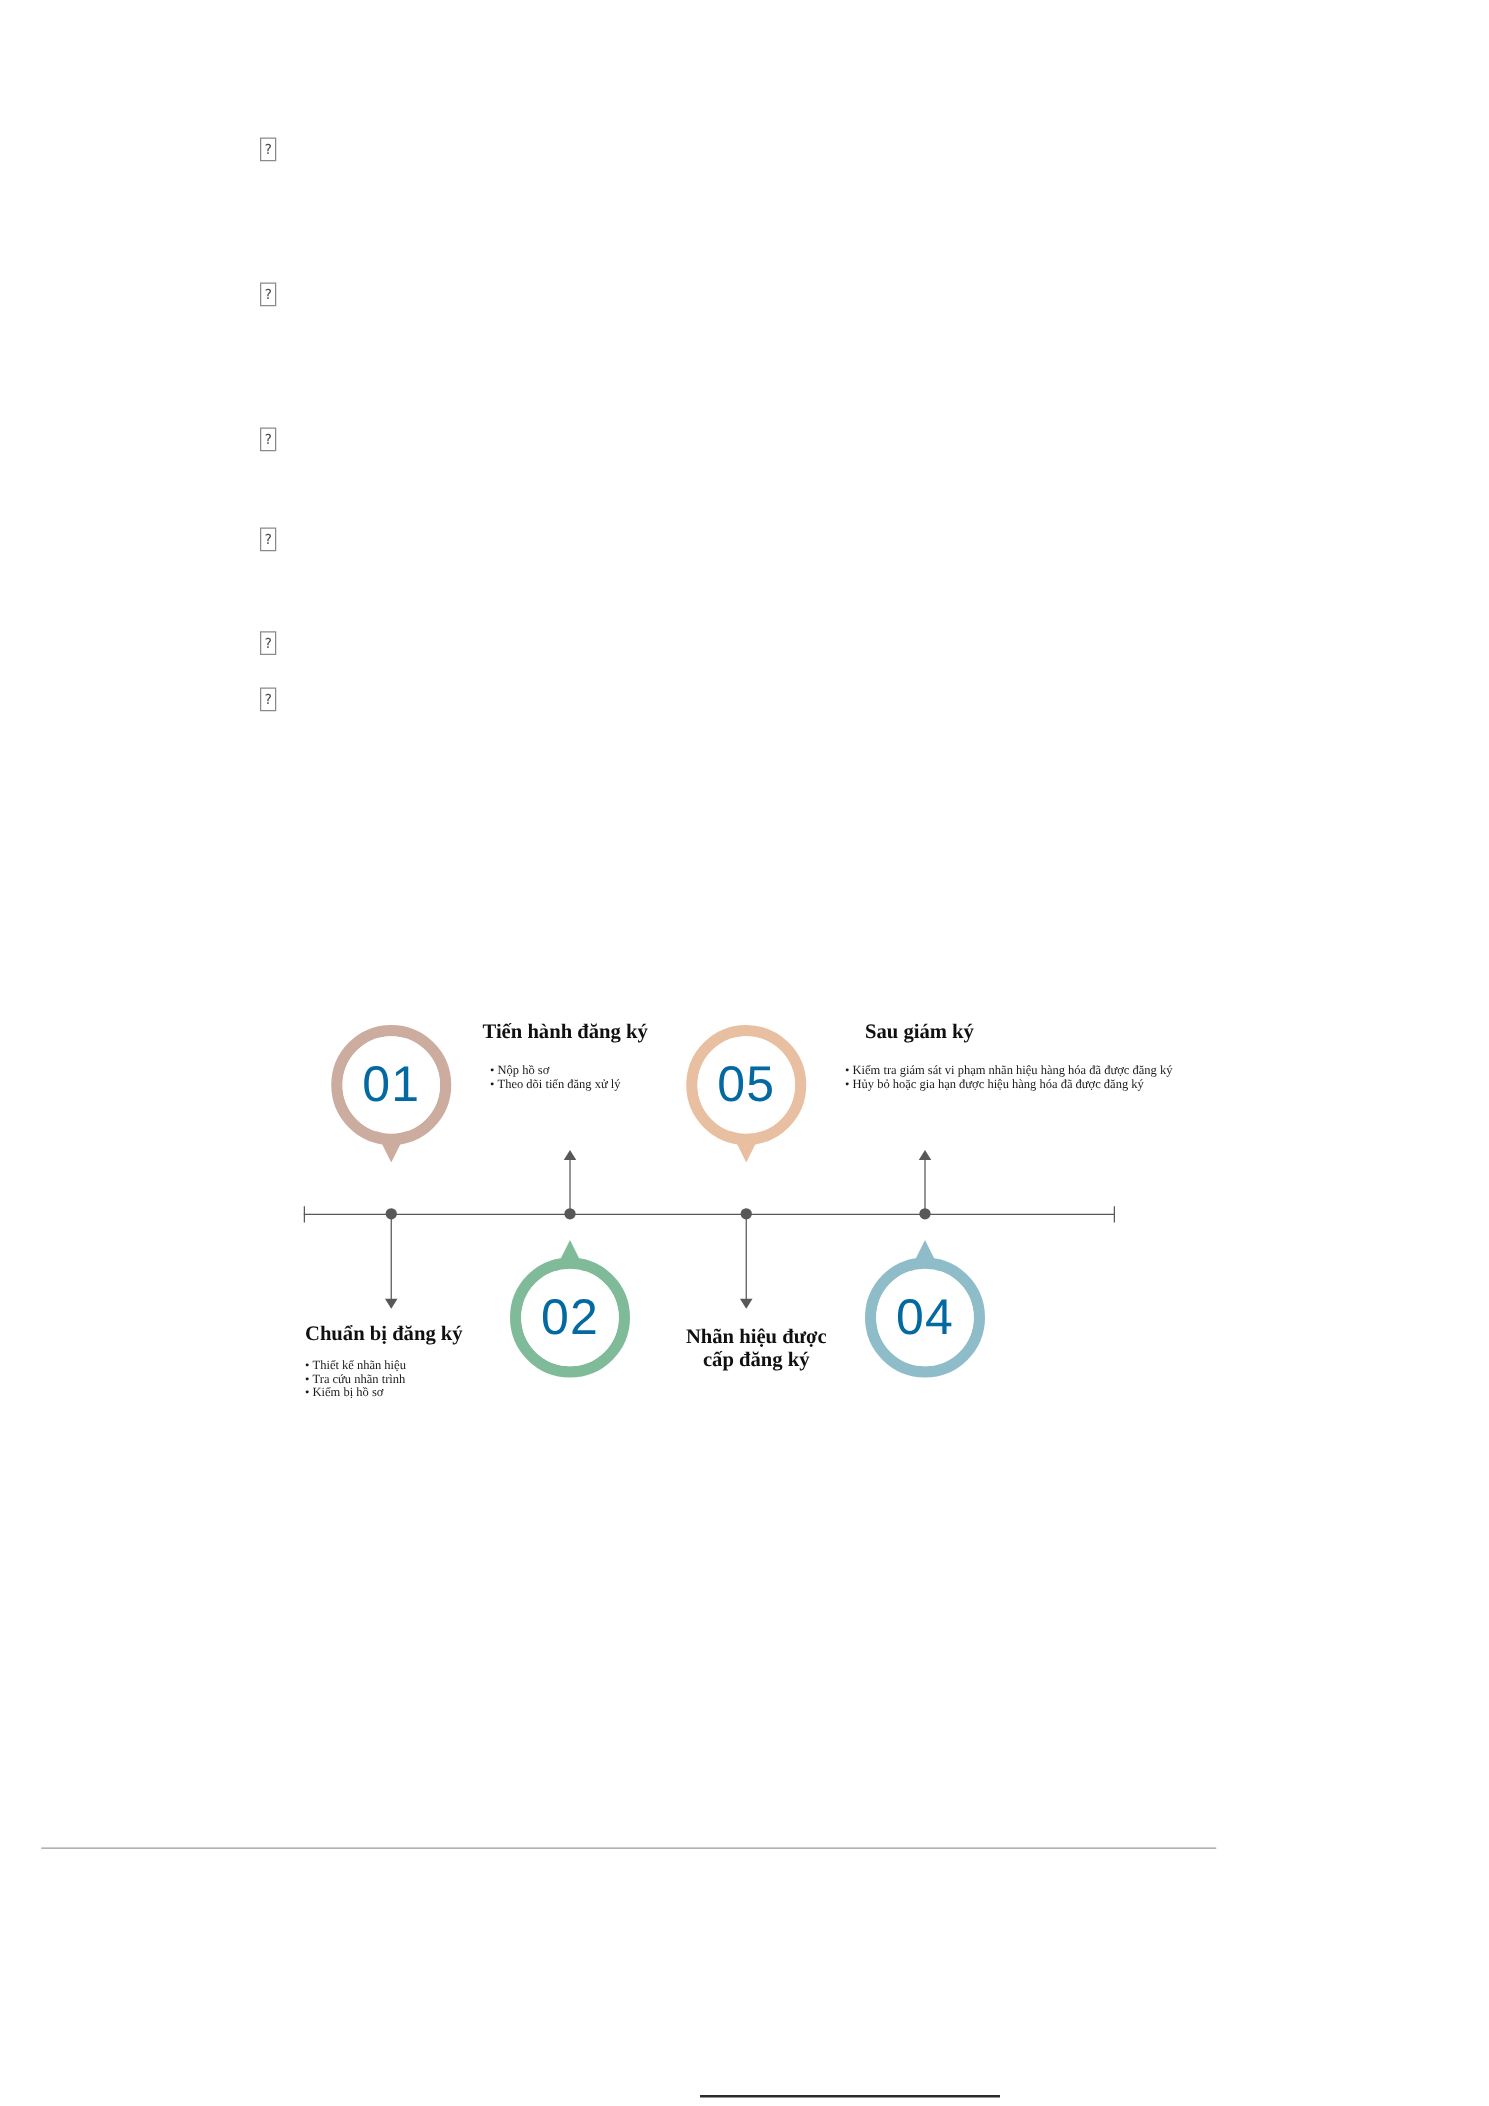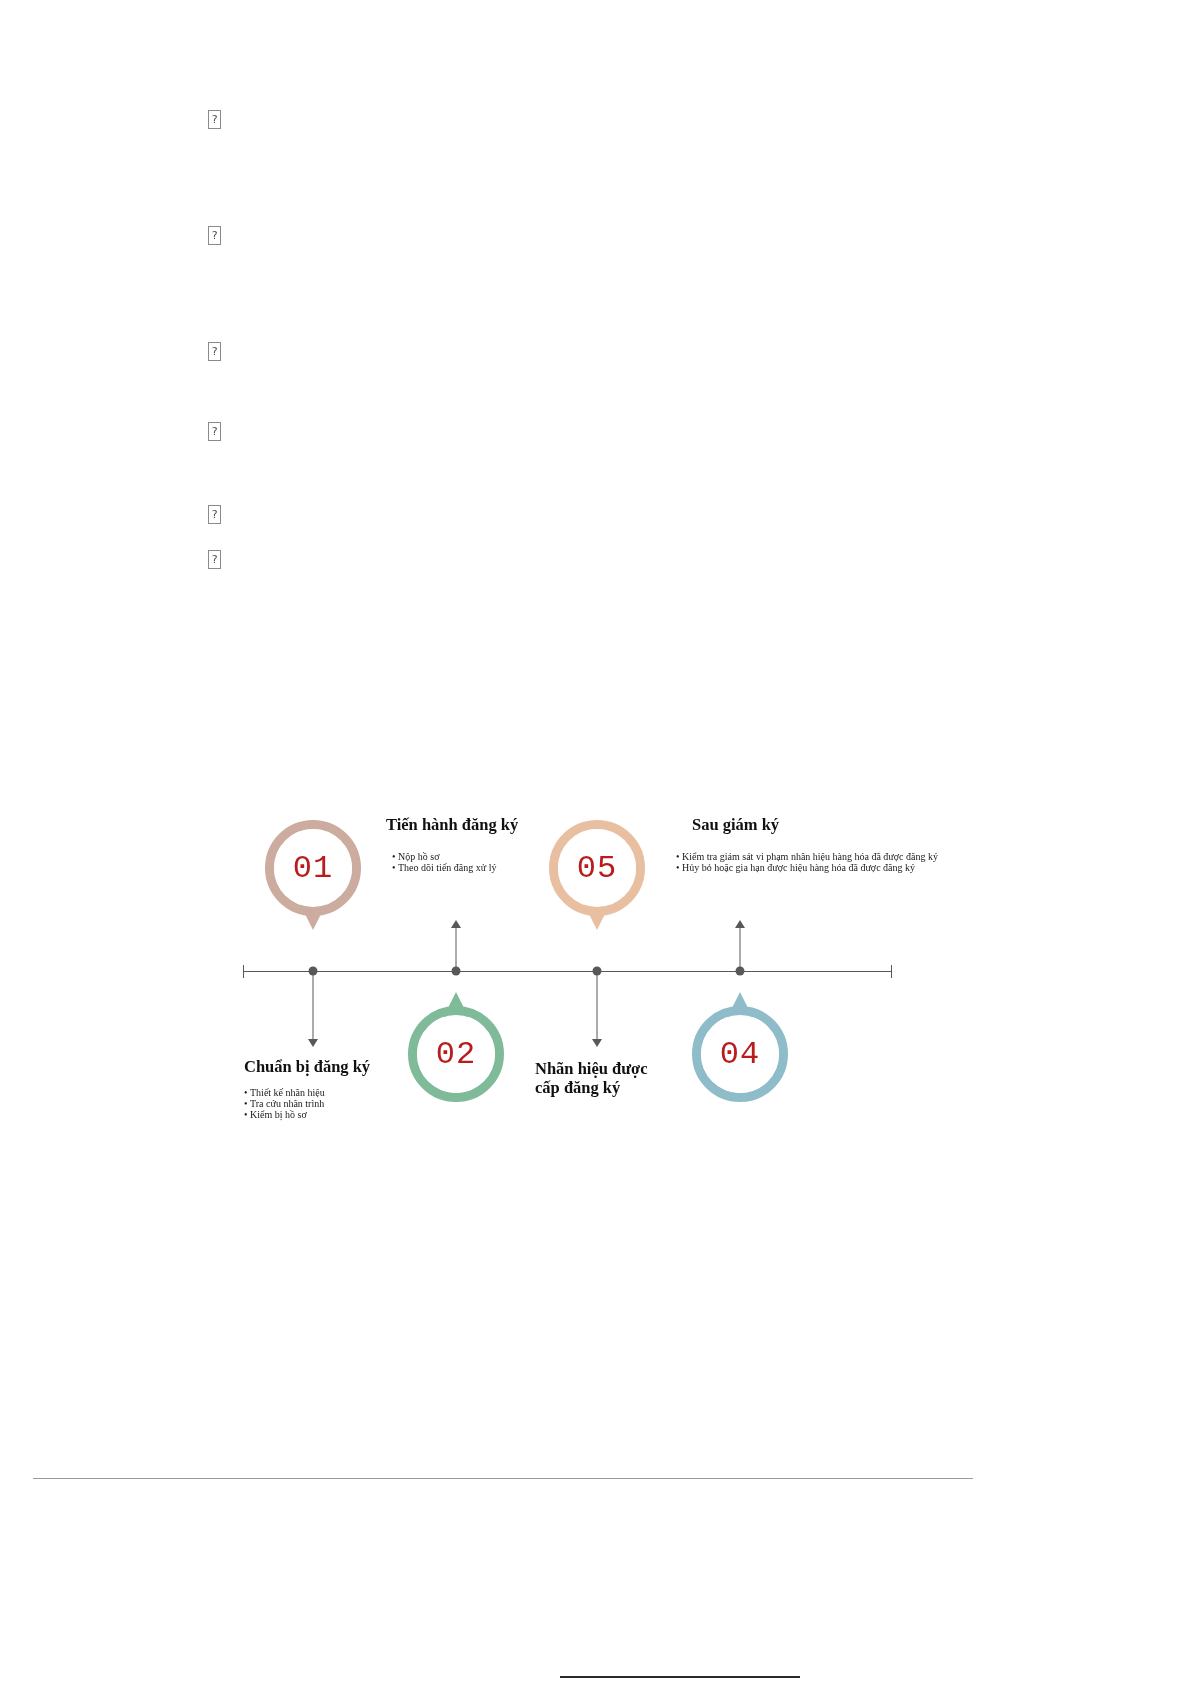--- a/index.html
+++ b/index.html
@@ -118,37 +118,37 @@
     width:78px;height:78px;
     border-radius:50%;
     background:#ffffff;
     z-index:3;
   }
   .pin .num{
     position:absolute;
     left:0;top:0;
     width:96px;height:96px;
     display:flex;align-items:center;justify-content:center;
-    font-family:Liberation Mono, monospace;
-    font-size:32px;
-    color:#b91c1c;
+    font-family:Liberation Sans, sans-serif;
+    font-size:40px;
+    color:#0369a1;
     z-index:4;
     letter-spacing:1px;
   }
 
   
   .step-title{
     position:absolute;
     font-weight:bold;
     font-size:16.5px;
     line-height:1.15;
     color:#101010;
     white-space:nowrap;
   }
-  .step-title.wrap{white-space:normal;}
+  .step-title.wrap{white-space:normal;text-align:center;}
   .step-list{
     position:absolute;
     font-size:10px;
     line-height:1.08;
     color:#1a1a1a;
   }
   .step-list .li{
     display:block;
     text-indent:0;
   }

